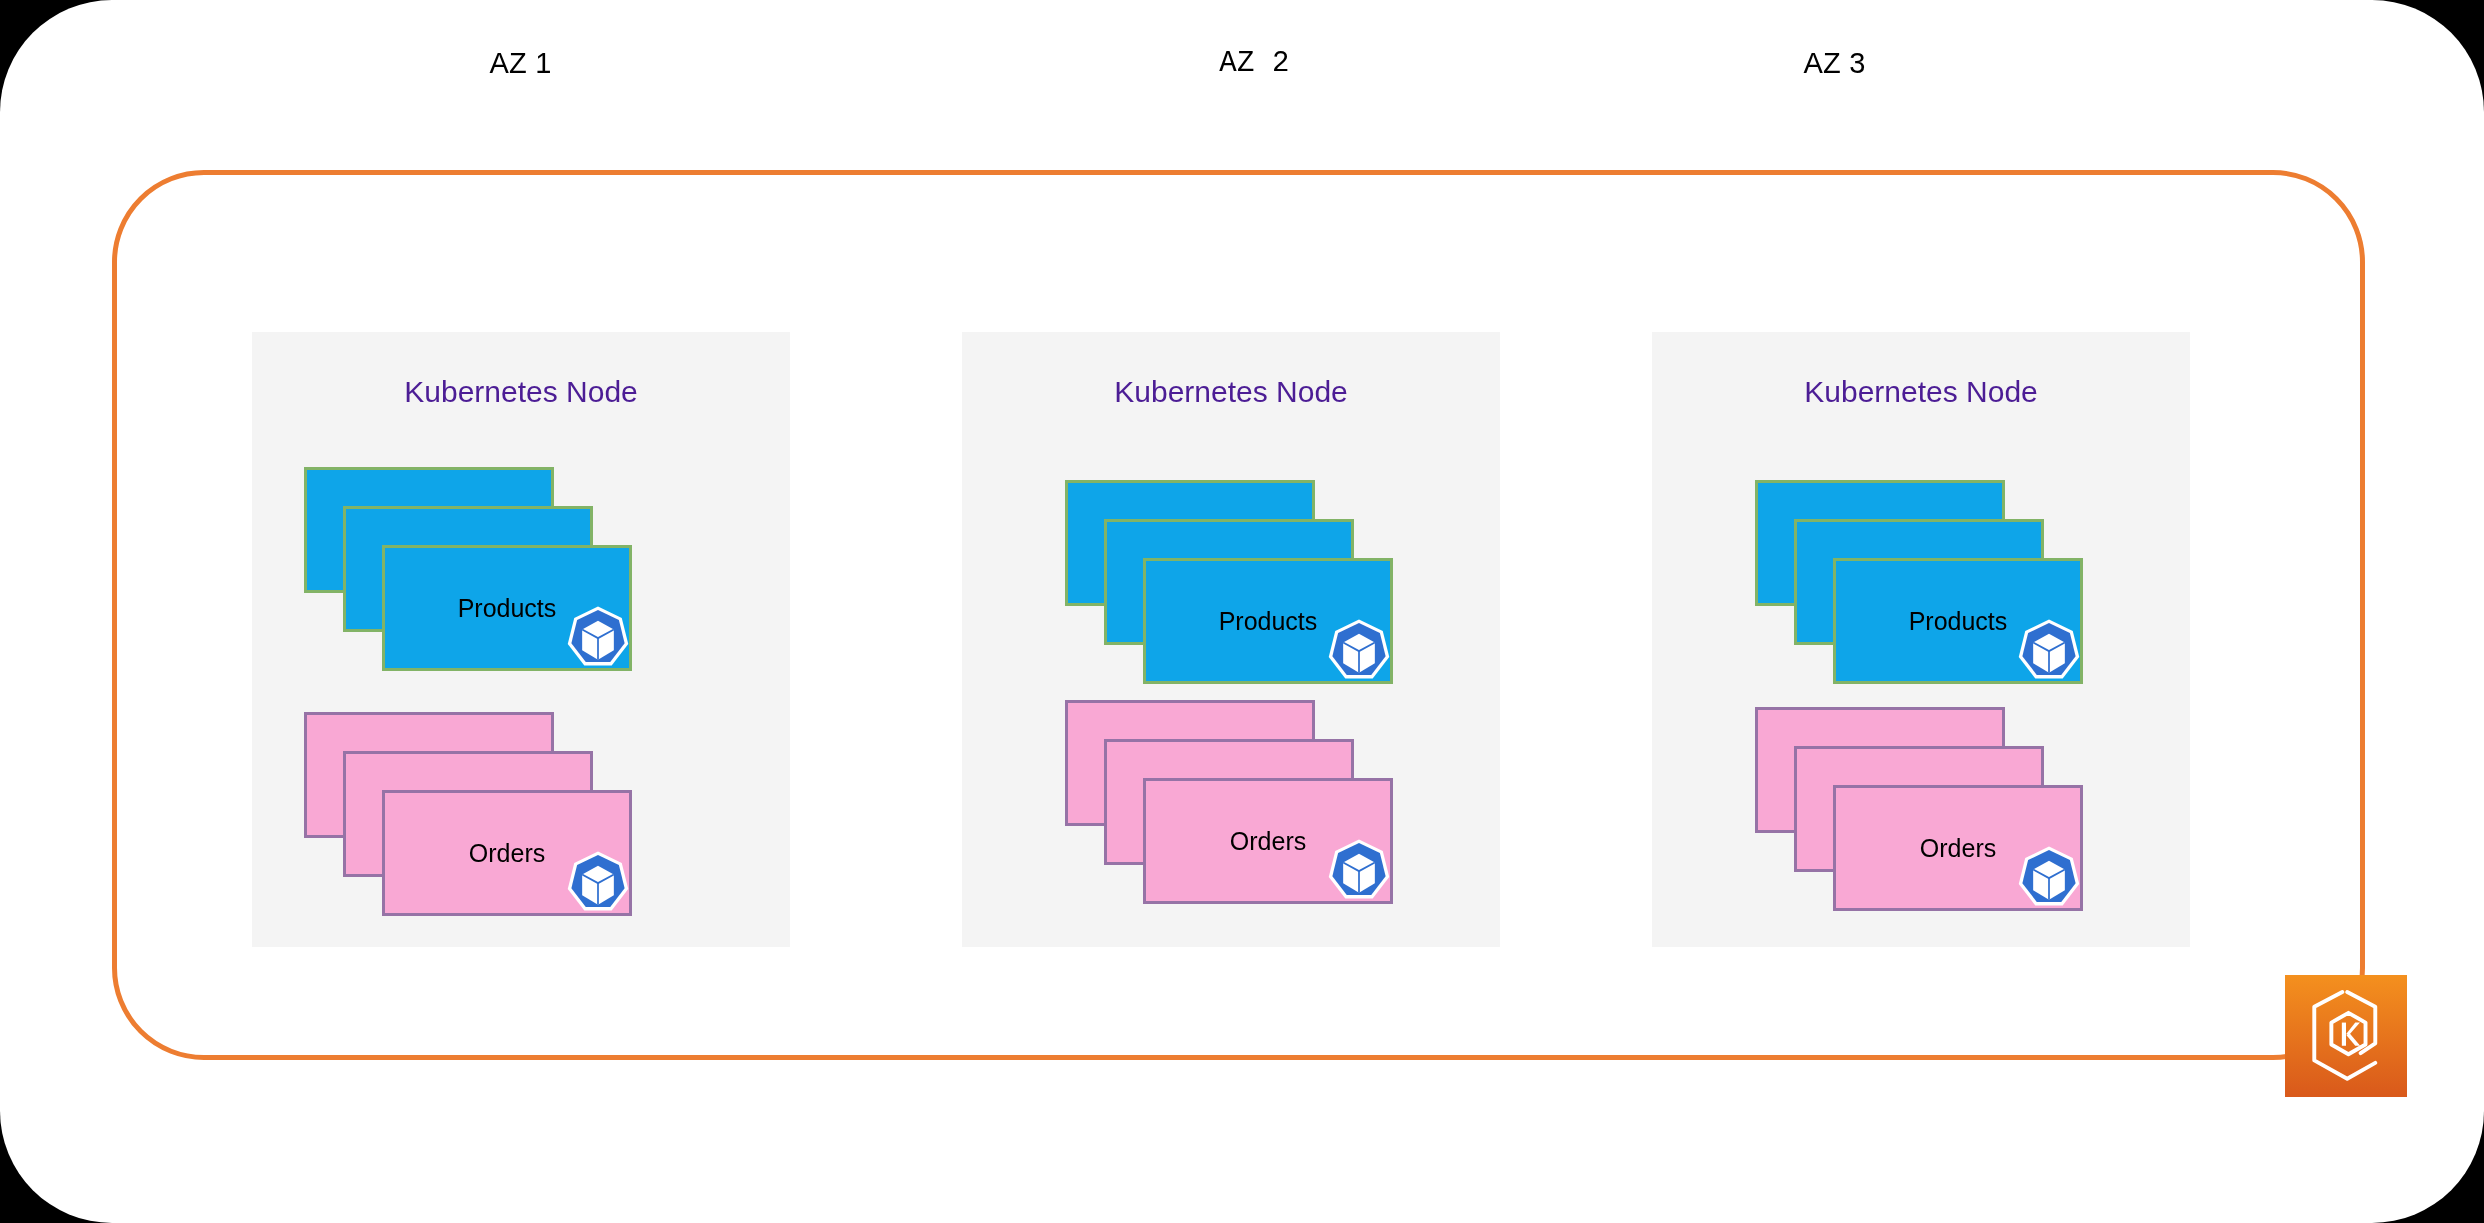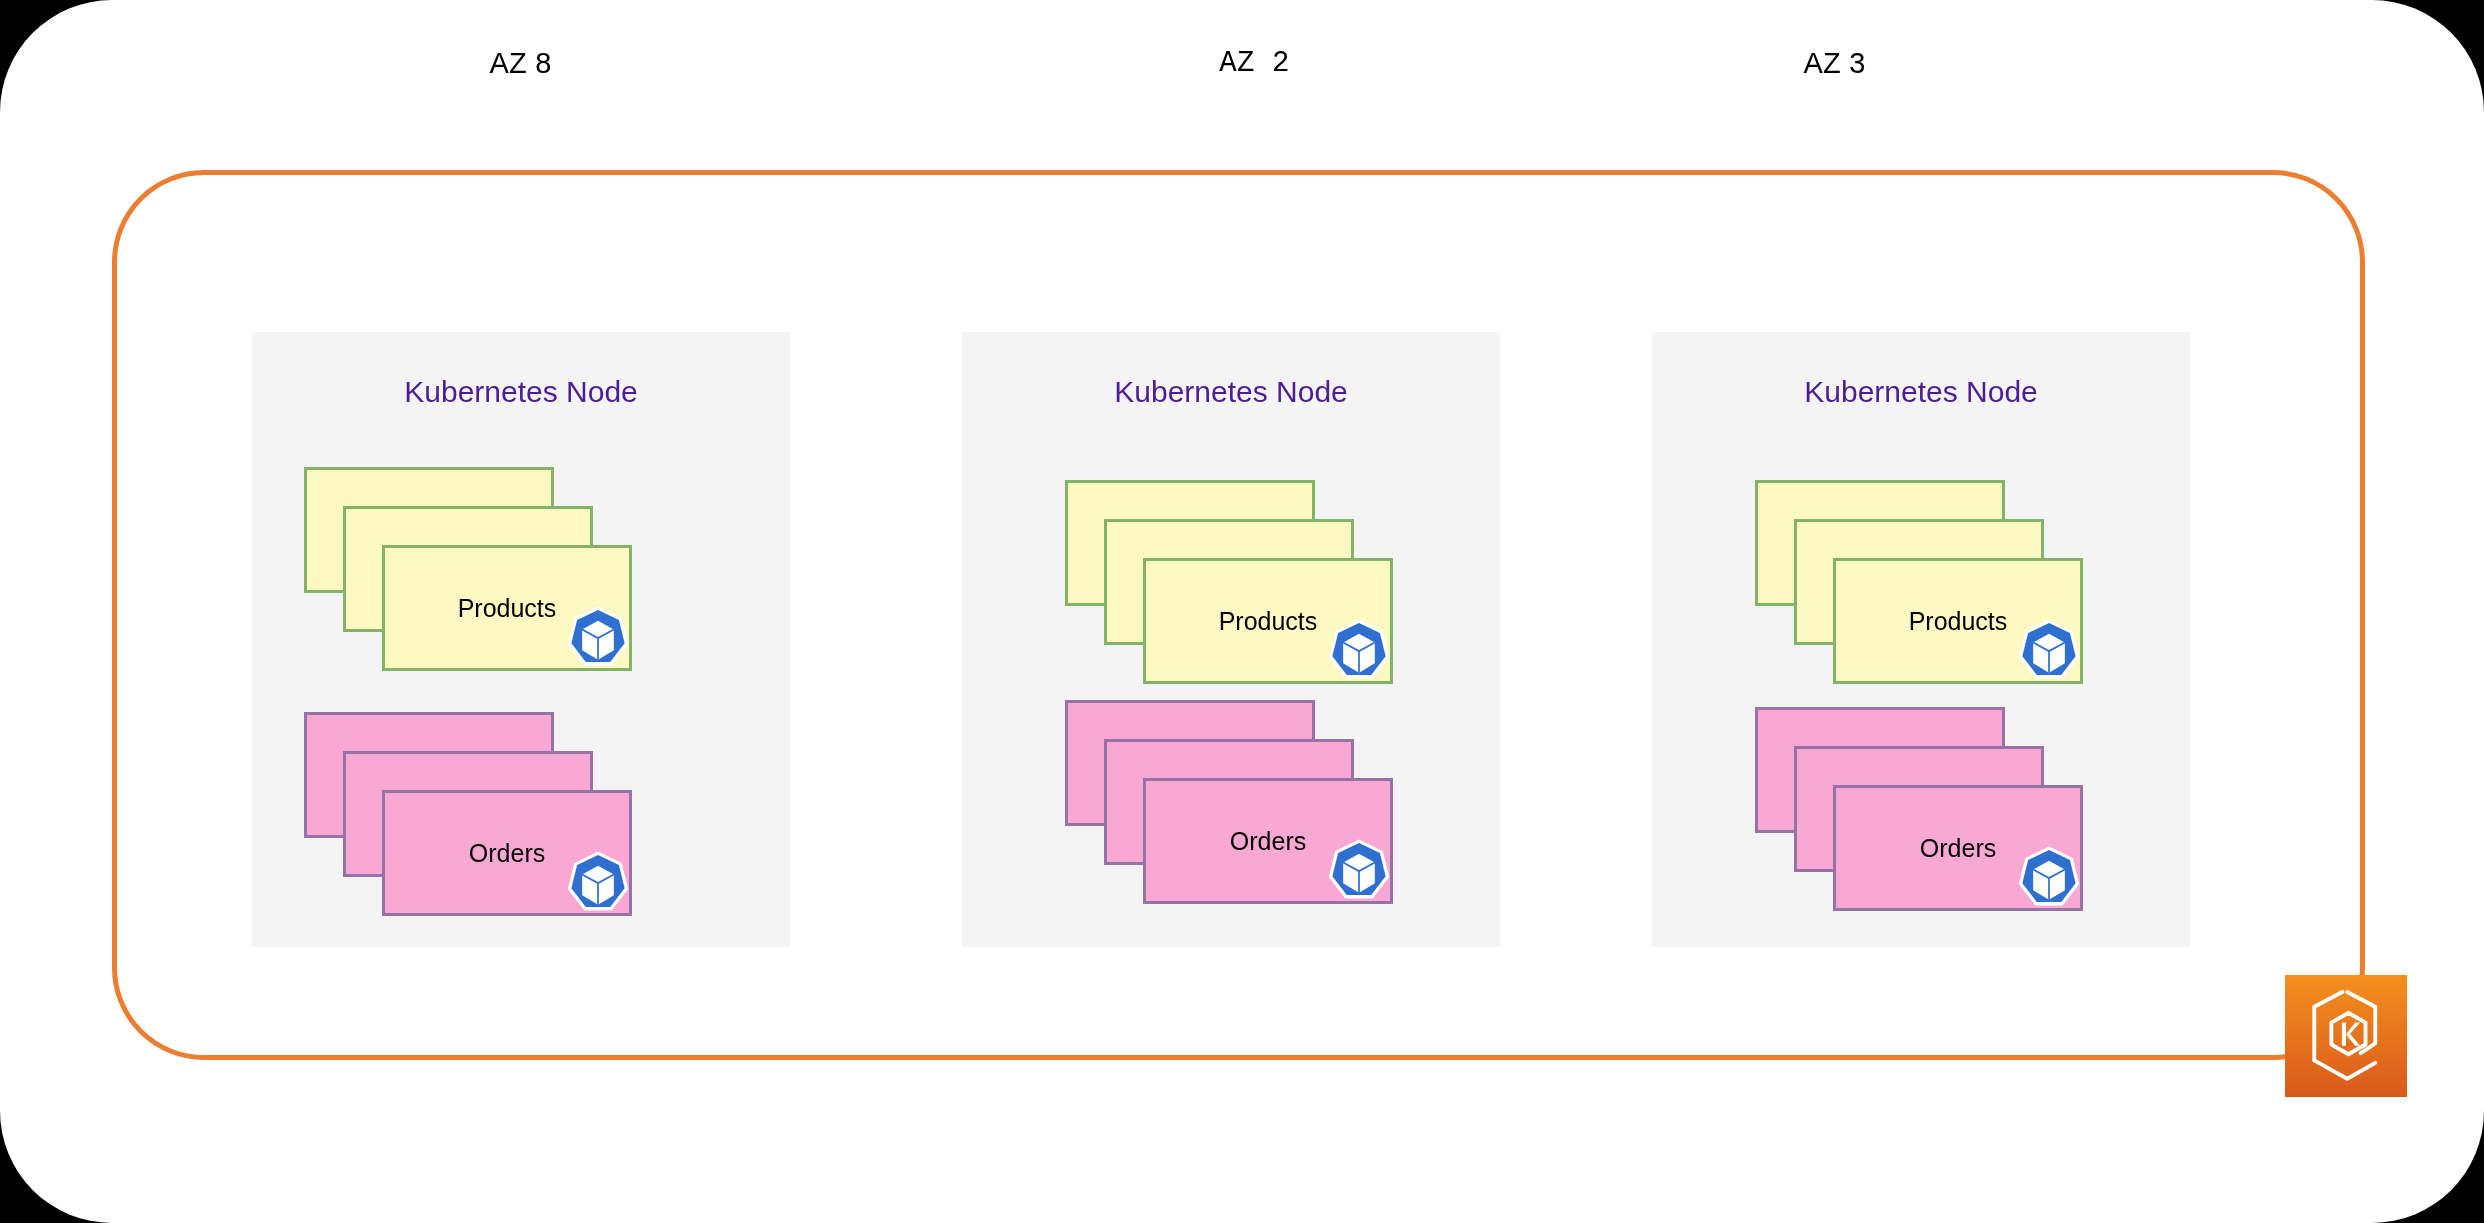--- a/index.html
+++ b/index.html
@@ -106,21 +106,21 @@
     width: 250px;
     height: 126px;
     box-sizing: border-box;
     border-width: 3px;
     border-style: solid;
   }
   .pod-card.back   { left: 0px;  top: 0px;  }
   .pod-card.middle { left: 39px; top: 39px; }
   .pod-card.front  { left: 78px; top: 78px; }
 
-  .pod-green { background: #fef9c3; border-color: #82b366; }
+  .pod-green { background: #0ea5e9; border-color: #82b366; }
   .pod-purple { background: #f9a8d4; border-color: #9673a6; }
 
   .pod-label {
     position: absolute;
     left: 0;
     top: 50%;
     width: 100%;
     transform: translateY(-50%);
     text-align: center;
     font-size: 25px;
@@ -153,21 +153,21 @@
     height: 122px;
   }
   #eks-logo svg { display: block; width: 122px; height: 122px; }
 </style>
 </head>
 <body>
 
 <div id="canvas">
   <div id="page"></div>
 
-  <div class="az-label" id="az-label-1">AZ 8</div>
+  <div class="az-label" id="az-label-1">AZ 1</div>
   <div class="az-label" id="az-label-2">AZ 2</div>
   <div class="az-label" id="az-label-3">AZ 3</div>
 
   <div class="az-zone" id="az-zone-1"></div>
   <div class="az-zone" id="az-zone-2"></div>
   <div class="az-zone" id="az-zone-3"></div>
 
   <div id="cluster-boundary"></div>
 
   <div class="k8s-node" id="k8s-node-1">

